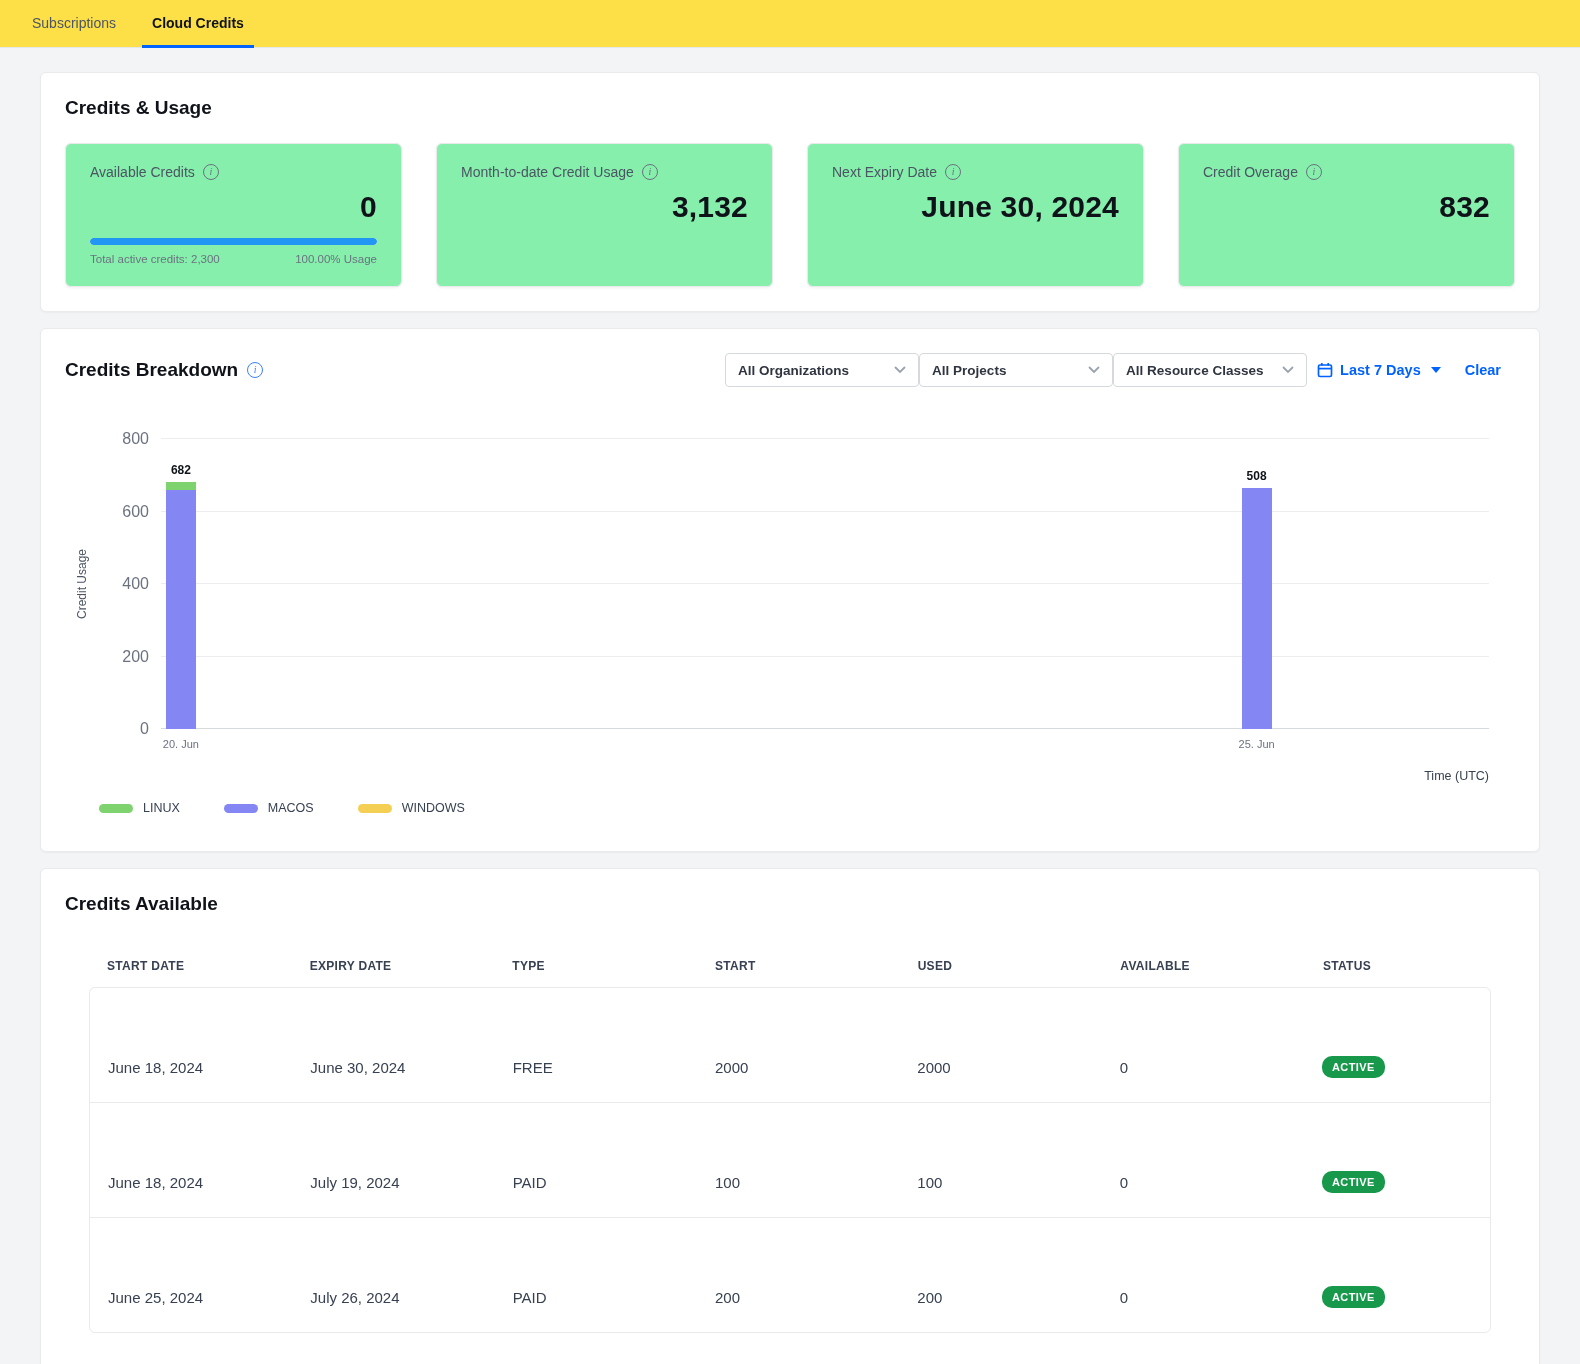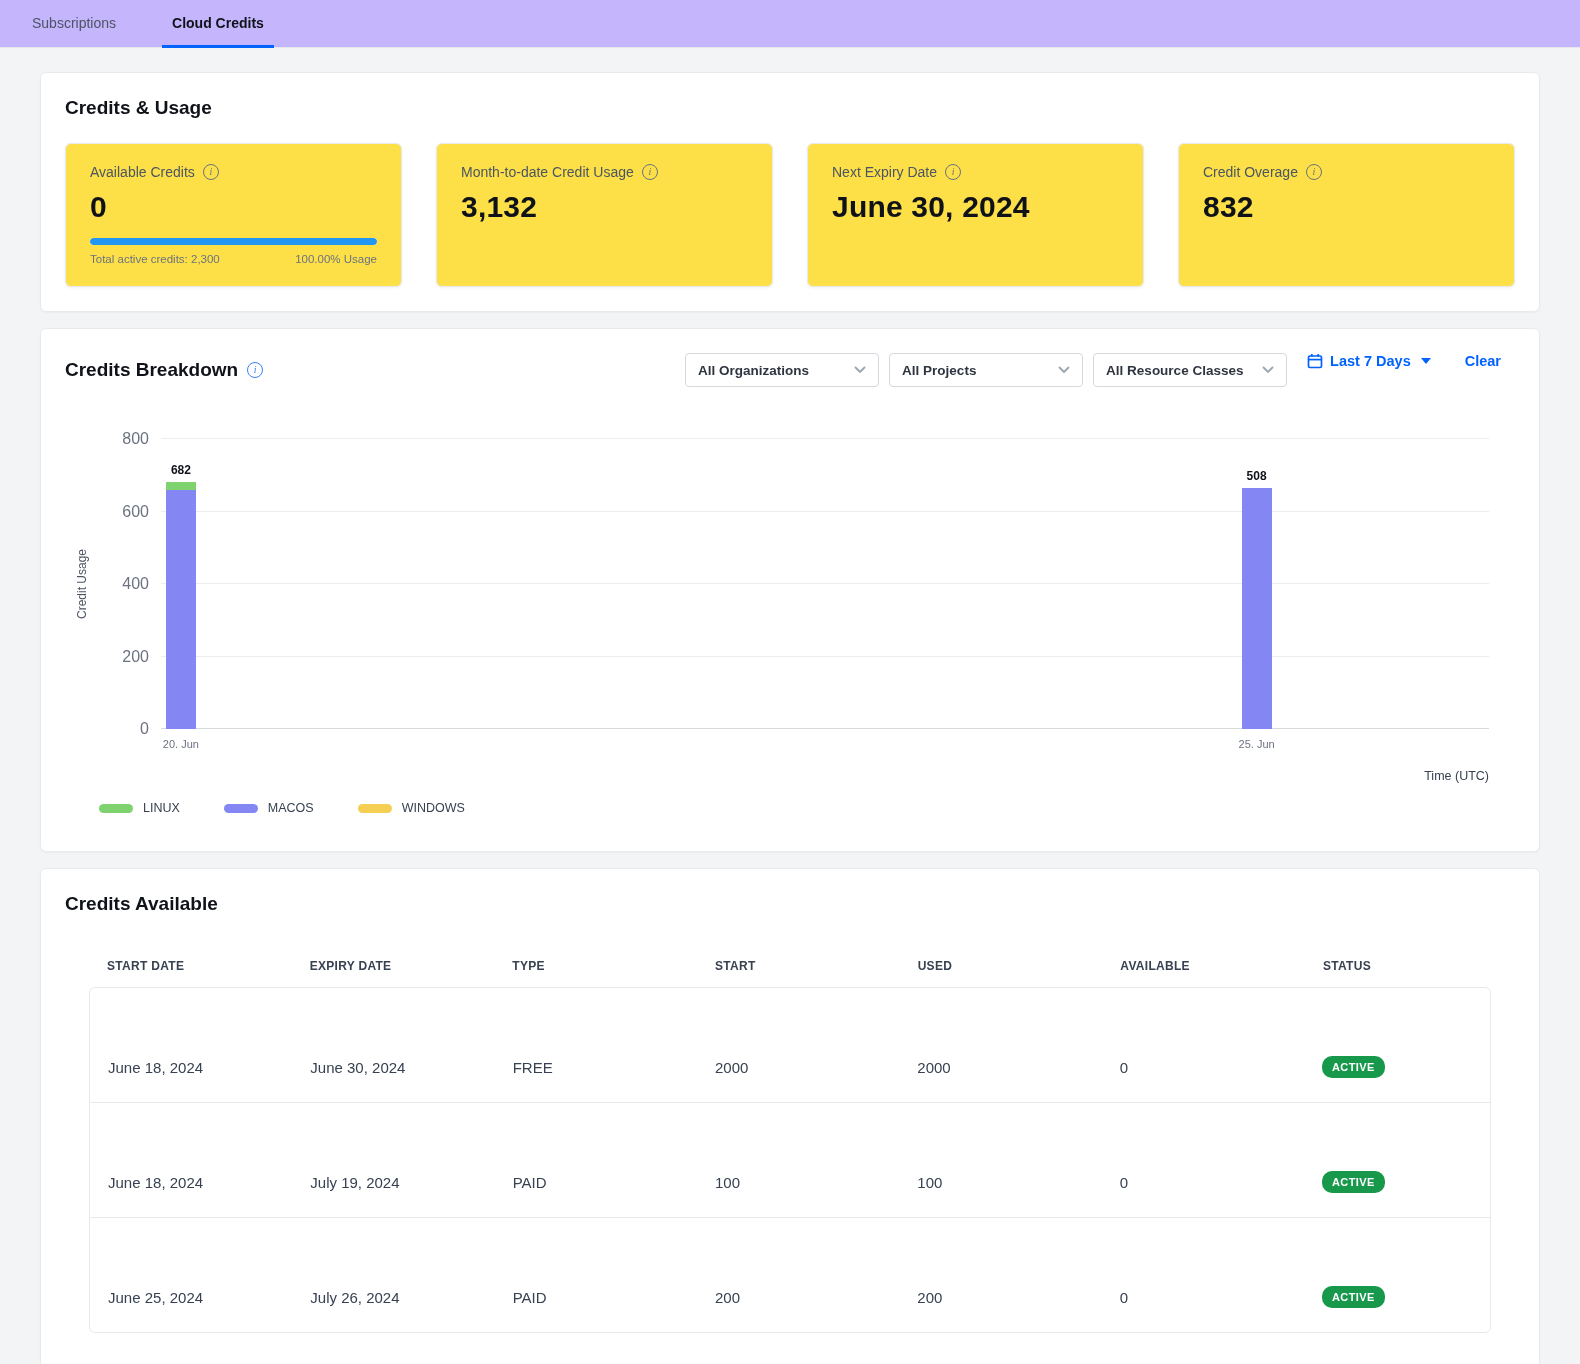--- a/index.html
+++ b/index.html
@@ -1,42 +1,42 @@
 <!DOCTYPE html>
 <html style="--accent: #0062ff; --progress: #2196f3; --badge-green: #17984b;"><head>
 <meta charset="utf-8">
 <style>
   * { box-sizing: border-box; margin: 0; padding: 0; }
   html, body { background: #f3f4f6; font-family: "Liberation Sans", sans-serif; color: #111827; }
   body { width: 1580px; min-height: 1364px; position: relative; }
 
   
-  .tabbar { background: #c4b5fd; border-bottom: 1px solid #e5e7eb; display: flex; gap: 36px; padding: 0 22px; height: 48px; align-items: stretch; }
+  .tabbar { background: #fde047; border-bottom: 1px solid #e5e7eb; display: flex; gap: 16px; padding: 0 22px; height: 48px; align-items: stretch; }
   .tab { display: flex; align-items: center; padding: 0 10px; font-size: 14px; color: #4b5563; cursor: pointer; border-bottom: 3px solid transparent; margin-bottom: -1px; }
   .tab.active { color: #0f1319; font-weight: 700; border-bottom-color: var(--accent); }
 
   main { padding: 24px 40px 0; }
   .card { background: #fff; border: 1px solid #e8eaec; border-radius: 6px; box-shadow: 0 1px 2px rgba(0,0,0,.04); padding: 24px; margin-bottom: 16px; }
   .card-title { font-size: 19px; font-weight: 700; color: #0f1319; }
 
   
   .stats-row { display: flex; gap: 34px; margin-top: 24px; }
-  .stat-card { flex: 1; border: 1px solid #e8eaec; border-radius: 6px; box-shadow: 0 1px 3px rgba(0,0,0,.06); padding: 20px 24px; min-height: 144px; background: #fde047; }
+  .stat-card { flex: 1; border: 1px solid #e8eaec; border-radius: 6px; box-shadow: 0 1px 3px rgba(0,0,0,.06); padding: 20px 24px; min-height: 144px; background: #86efac; text-align: right; }
   .stat-label-row { display: flex; align-items: center; gap: 8px; font-size: 14px; color: #4b5563; }
   .stat-value { font-size: 30px; font-weight: 700; margin-top: 10px; letter-spacing: .2px; color: #0f1319; }
   .info-icon { width: 16px; height: 16px; border: 1px solid #6b7280; color: #6b7280; border-radius: 50%; display: inline-flex; align-items: center; justify-content: center; font-size: 10px; font-style: italic; font-family: "Liberation Serif", serif; flex: none; cursor: pointer; line-height: 1; }
   .info-icon.blue { border-color: #3b82f6; color: #3b82f6; }
   .progress-track { height: 7px; border-radius: 4px; background: #e5e7eb; margin-top: 14px; overflow: hidden; }
   .progress-fill { height: 100%; background: var(--progress); border-radius: 4px; width: 0; }
   .stat-footer { display: flex; justify-content: space-between; margin-top: 8px; font-size: 11.5px; color: #6b7280; }
 
   
   .breakdown-header { display: flex; justify-content: space-between; align-items: center; flex-wrap: wrap; }
   .title-row { display: flex; align-items: center; gap: 9px; }
-  .filters { display: flex; align-items: flex-start; gap: 10px; }
+  .filters { display: flex; align-items: center; }
   .select { width: 194px; height: 34px; border: 1px solid #d5d9de; border-radius: 4px; background: #fff; display: flex; align-items: center; justify-content: space-between; padding: 0 12px; font-size: 13.5px; font-weight: 600; color: #2f3540; cursor: pointer; }
   .chevron { color: #9aa3ad; display: inline-flex; }
   .daterange { display: flex; align-items: center; gap: 7px; color: var(--accent); font-weight: 700; font-size: 14.5px; margin-left: 10px; cursor: pointer; }
   .caret-down { width: 0; height: 0; border-left: 5px solid transparent; border-right: 5px solid transparent; border-top: 6px solid var(--accent); margin-left: 3px; }
   .clear-btn { color: var(--accent); font-weight: 700; font-size: 14.5px; margin-left: 24px; margin-right: 14px; cursor: pointer; background: none; border: none; font-family: inherit; }
 
   .chart { position: relative; margin-top: 52px; }
   .ylabel-wrap { position: absolute; left: 10px; top: 0; height: 290px; display: flex; align-items: center; }
   .ylabel { writing-mode: vertical-rl; transform: rotate(180deg); font-size: 12px; color: #4b5563; }
   .plot { position: relative; height: 290px; margin-left: 96px; margin-right: 26px; }

